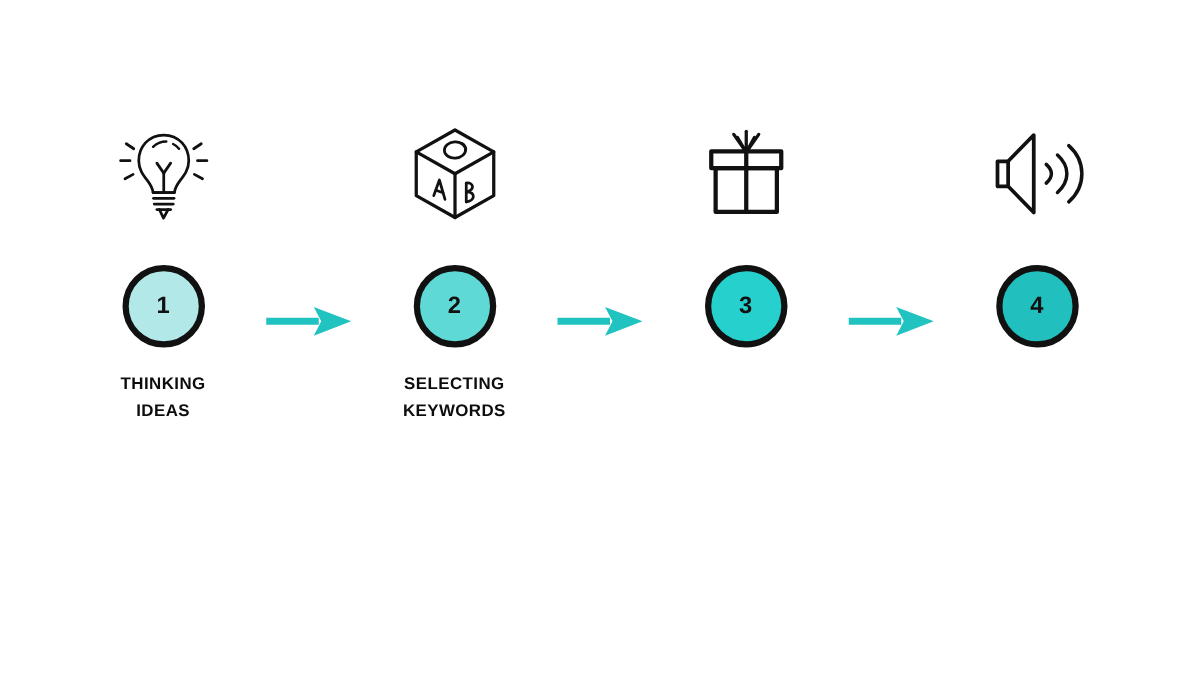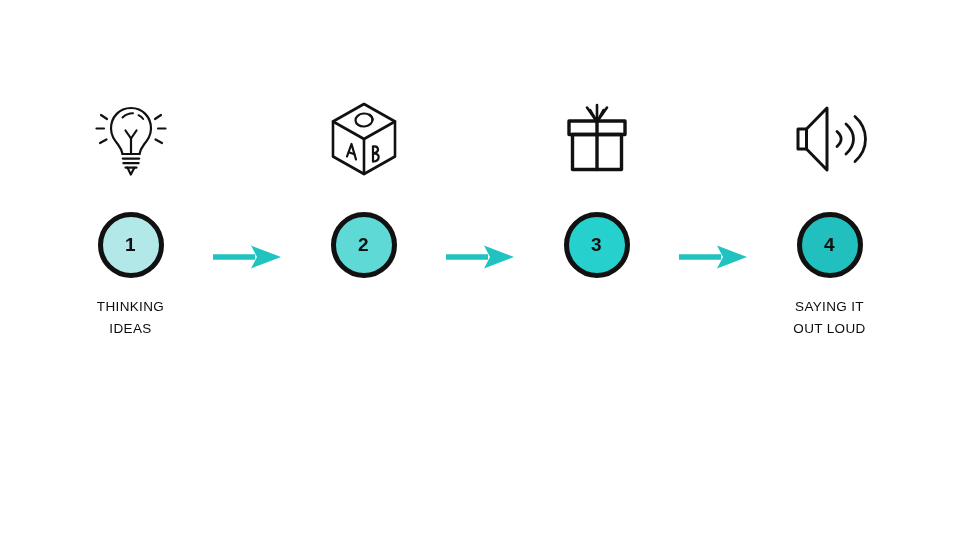--- a/index.html
+++ b/index.html
@@ -62,21 +62,21 @@
     font-size: 19px;
     font-weight: 700;
     color: #111111;
     letter-spacing: 0.2px;
   }
 
   .step-label {
     margin-top: 18px;
     text-align: center;
     font-size: 13.5px;
-    font-weight: 400;
+    font-weight: 700;
     color: #0d0d0d;
     letter-spacing: 0.35px;
     line-height: 22px;
     white-space: pre-line;
   }
 
   .connector {
     width: 65px;
     height: 86px;
     position: relative;
@@ -145,20 +145,22 @@
           <path d="M22 58.5 L26.5 46 L31 61.5" stroke-width="2.2"></path>
           <path d="M23.8 54.2 L29.4 56.2" stroke-width="2.2"></path>
           <path d="M48 48.5 L48 63.5" stroke-width="2.2"></path>
           <path d="M48 48.5 C53.5 47.5 55.5 53.5 48.5 55.5" stroke-width="2.2"></path>
           <path d="M48.5 55.5 C56 55.5 55 63 48 63.5" stroke-width="2.2"></path>
         </svg>
       </div>
       <div class="step-circle" style="background:#5fd9d5;">
         <span>2</span>
       </div>
+      <div class="step-label">SELECTING
+KEYWORDS</div>
     </div>
 
     <div class="connector">
       <div class="arrow-wrap">
         <svg width="72" height="30" viewBox="0 0 72 30" fill="none">
           <path d="M2 15 L44 15" stroke="#21c3c0" stroke-width="5.5" stroke-linecap="butt"></path>
           <path d="M40 3.5 L70 15 L40 26.5 L46 15 Z" fill="#21c3c0"></path>
         </svg>
       </div>
     </div>
@@ -196,18 +198,16 @@
           <path d="M38 10 L17.5 31 L9 31 L9 51 L17.5 51 L38 72 Z"></path>
           <path d="M17.5 31 L17.5 51"></path>
           <path d="M48 33.5 C53.5 38.5 53.5 43.5 48 48.5" stroke-width="2.8"></path>
           <path d="M57 26 C67 35 67 47 57 56" stroke-width="2.8"></path>
           <path d="M66 18.5 C80 31 80 51 66 63.5" stroke-width="2.8"></path>
         </svg>
       </div>
       <div class="step-circle" style="background:#21bfbd;">
         <span>4</span>
       </div>
-      <div class="step-label">SAYING IT
-OUT LOUD</div>
     </div>
 
   </div>
 </div>
 
 </body></html>

